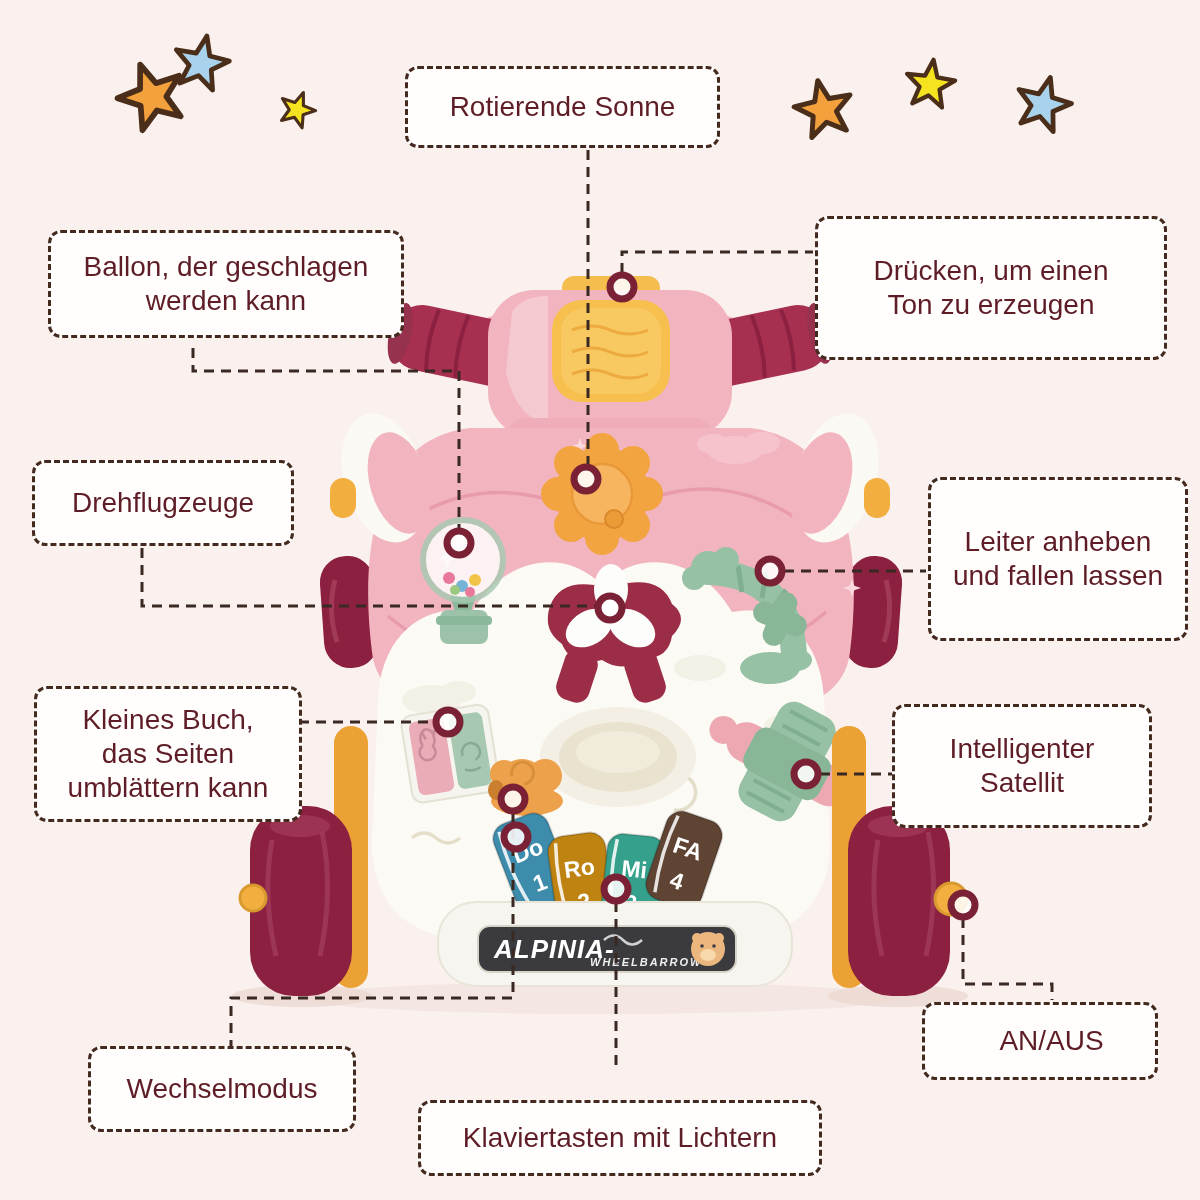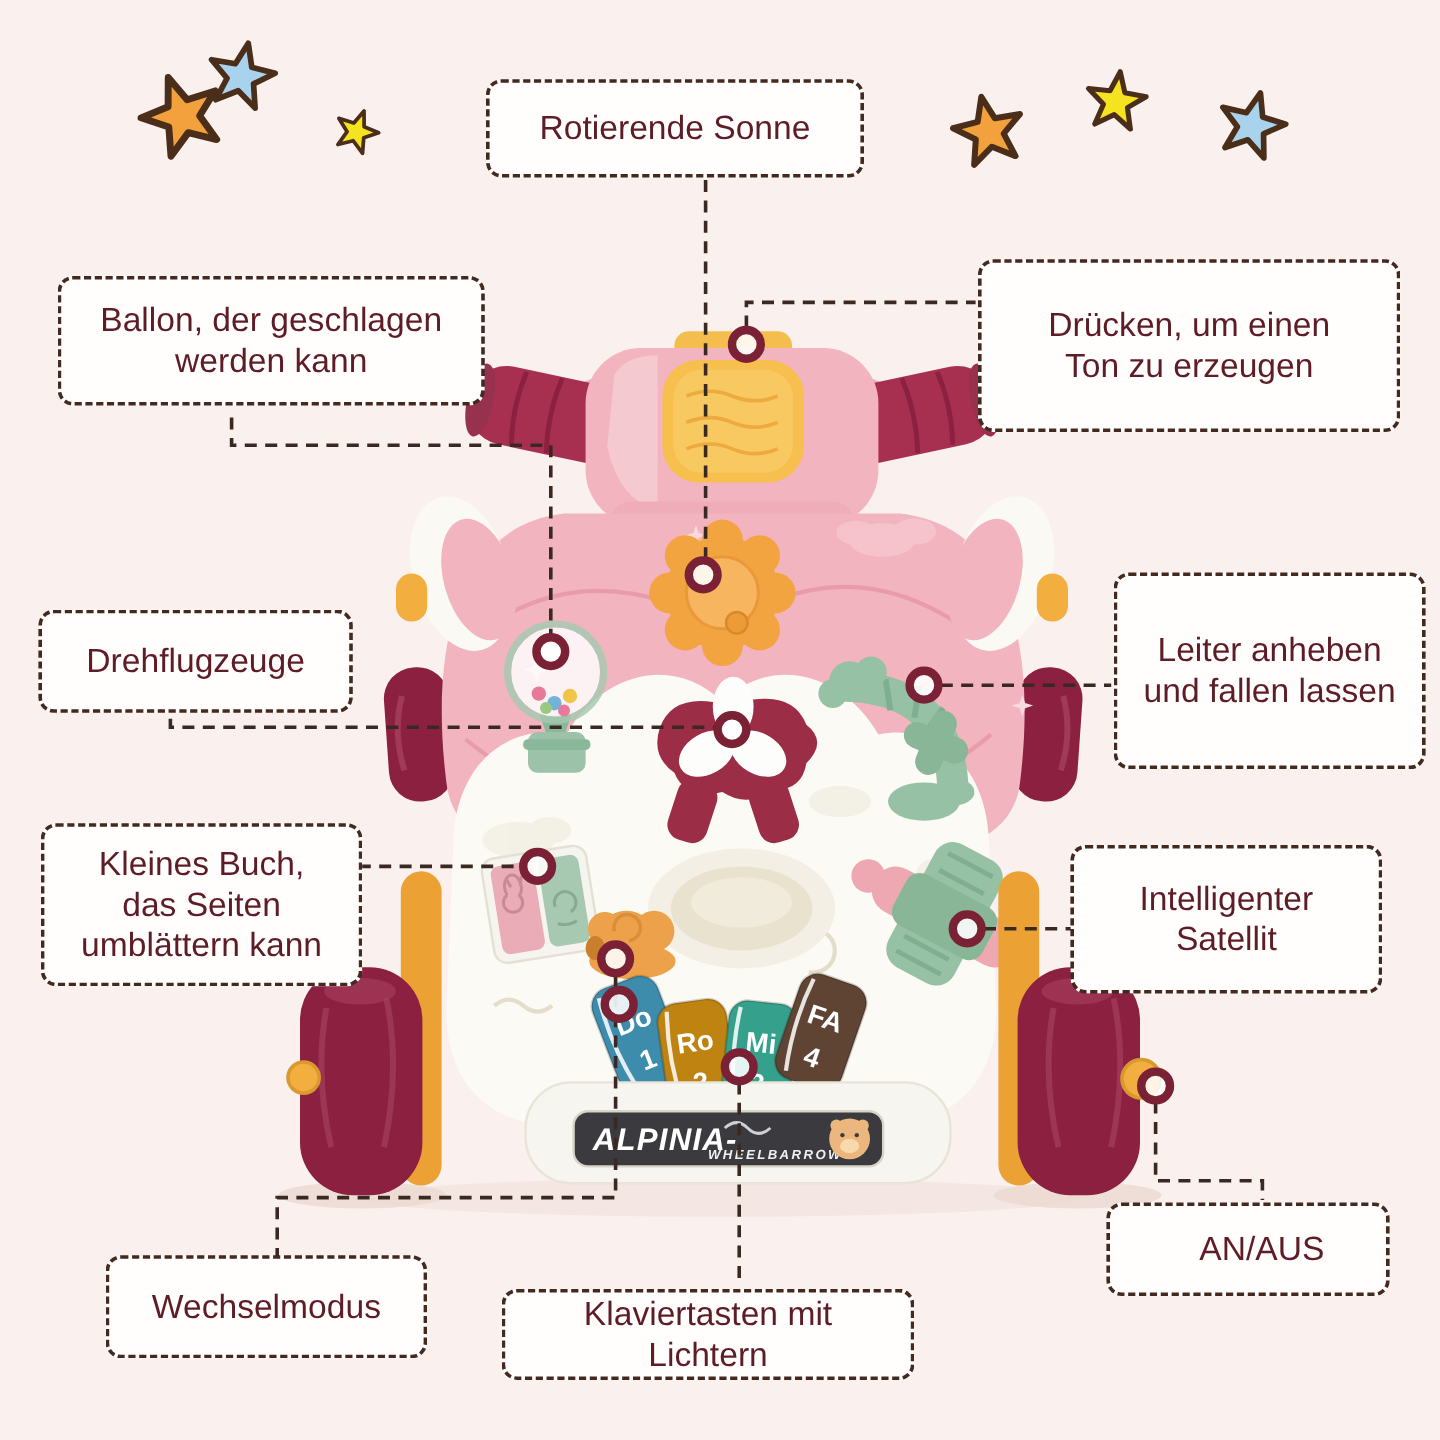--- a/index.html
+++ b/index.html
@@ -5,27 +5,27 @@
   html,body{margin:0;padding:0;background:#faf1ee;}
   .scene{position:relative;width:1200px;height:1200px;background:#faf1ee;overflow:hidden;
          font-family:"Liberation Sans",sans-serif;}
   .scene svg{position:absolute;left:0;top:0;}
   .callout{position:absolute;box-sizing:border-box;border:3px dashed #44291f;border-radius:13px;
            background:#fffefd;color:#5e1d26;display:flex;align-items:center;justify-content:center;
            text-align:center;white-space:pre-line;font-size:28px;line-height:1.22;padding:6px 14px;}
   .c1{left:405px;top:66px;width:315px;height:82px;}
   .c2{left:815px;top:180px;width:352px;height:144px;margin-top:36px;}
   .c3{left:48px;top:230px;width:356px;height:108px;}
-  .c4{left:32px;top:460px;width:262px;height:86px;margin-top:48px;}
+  .c4{left:32px;top:460px;width:262px;height:86px;}
   .c5{left:928px;top:477px;width:260px;height:164px;}
   .c6{left:34px;top:686px;width:268px;height:136px;}
   .c7{left:892px;top:704px;width:260px;height:124px;}
   .c8{left:922px;top:1002px;width:236px;height:78px;padding-left:37px;}
   .c9{left:88px;top:1046px;width:268px;height:86px;}
-  .c10{left:418px;top:1074px;width:344px;height:76px;}
+  .c10{left:418px;top:1100px;width:404px;height:76px;}
 </style>
 </head>
 <body>
 
 <div class="scene">
 
 <svg width="1200" height="1200" viewBox="0 0 1200 1200">
   <defs>
     <path id="star5" d="M0,-30 L7.35,-10.11 L28.53,-9.27 L11.89,3.86 L17.63,24.27 L0,12.5 L-17.63,24.27 L-11.89,3.86 L-28.53,-9.27 L-7.35,-10.11 Z"></path>
   </defs>

